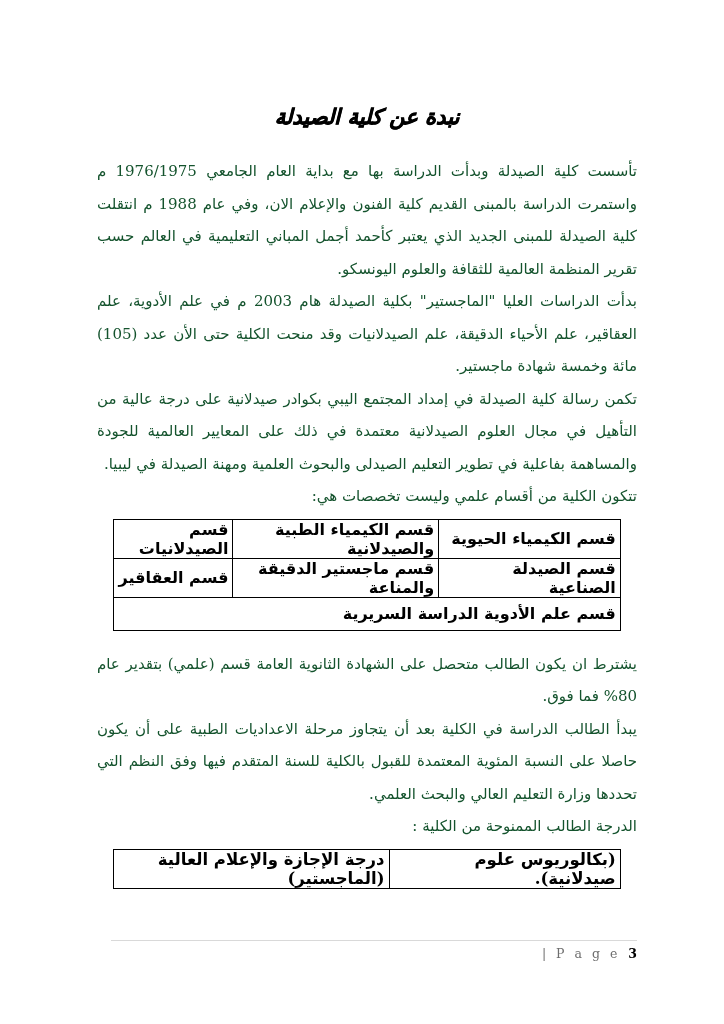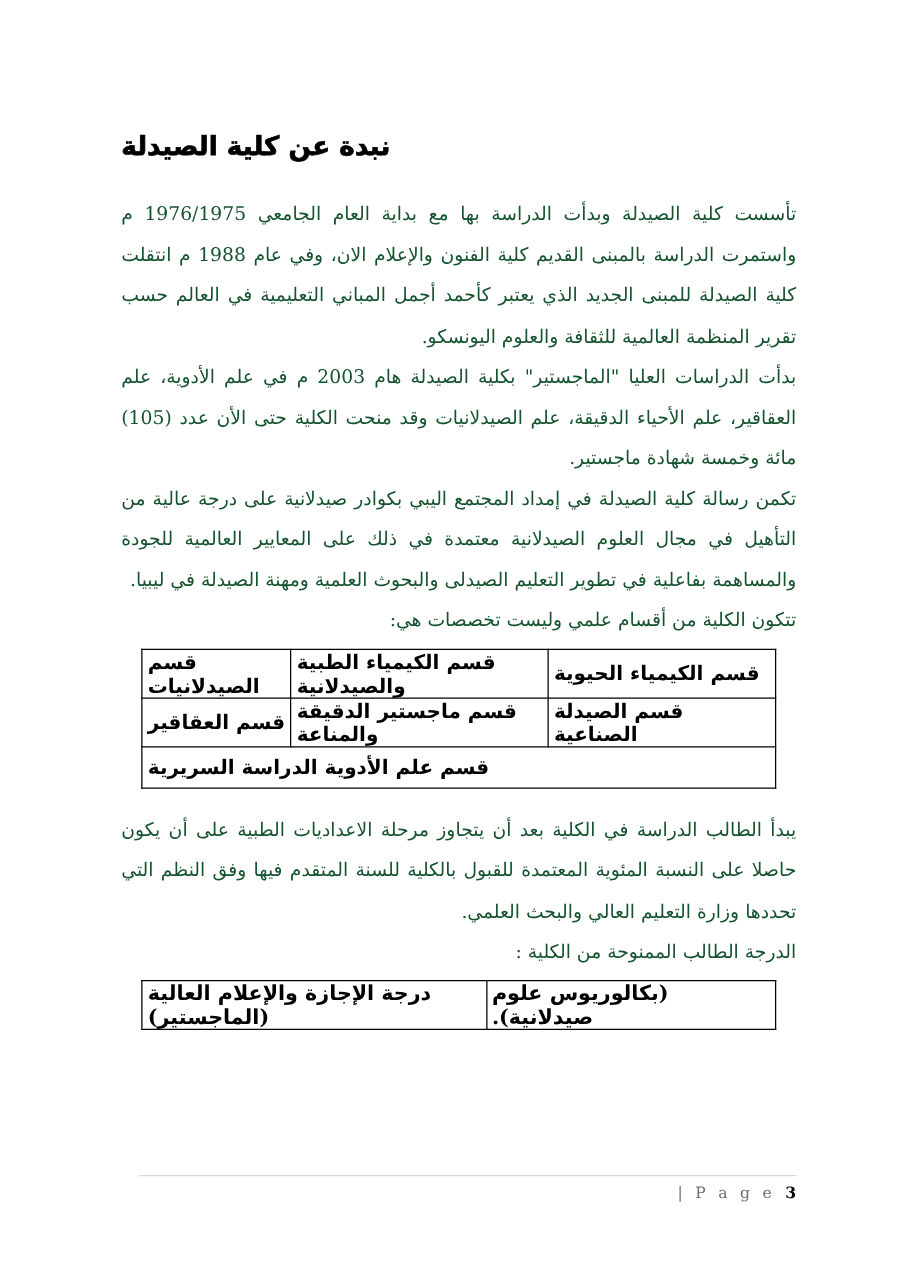--- a/index.html
+++ b/index.html
@@ -15,26 +15,27 @@
     background: #ffffff;
     overflow: hidden;
     direction: rtl;
     font-family: "DejaVu Serif", "DejaVu Sans", serif;
     color: #111111;
   }
   .content {
     padding: 104px 87px 0 97px;
   }
   .doc-title {
-    text-align: left;
+    text-align: center;
     font-weight: bold;
     font-size: 21px;
     letter-spacing: 0.5px;
     color: #000000;
     margin: 0 0 26px 0;
+    font-style: italic;
     -webkit-text-stroke: 0.6px #000;
   }
   .para {
     margin: 0;
     font-size: 15px;
     line-height: 32.5px;
     text-align: justify;
     text-justify: inter-word;
     color: #14532d;
   }
@@ -44,21 +45,21 @@
   table.doc-table {
     border-collapse: collapse;
     width: 94%;
     margin: 6px auto 17px auto;
     table-layout: fixed;
   }
   table.doc-table td {
     border: 1.7px solid #000000;
     font-weight: bold;
     font-size: 16px;
-    text-align: left;
+    text-align: right;
     vertical-align: middle;
     height: 32px;
     padding: 0 4px;
     color: #000000;
   }
   table.degrees td {
     height: 36px;
     font-size: 16.5px;
   }
   .dept-col-1 { width: 36%; }
@@ -121,20 +122,21 @@
           <td class="dept-col-1">قسم الصيدلة الصناعية</td>
           <td class="dept-col-2">قسم ماجستير الدقيقة والمناعة</td>
           <td class="dept-col-3">قسم العقاقير</td>
         </tr>
         <tr>
           <td colspan="3">قسم علم الأدوية الدراسة السريرية</td>
         </tr>
       </tbody>
     </table>
 
+    <p class="para">يشترط ان يكون الطالب متحصل على الشهادة الثانوية العامة قسم (علمي) بتقدير عام 80% فما فوق.</p>
 
     <p class="para">يبدأ الطالب الدراسة في الكلية بعد أن يتجاوز مرحلة الاعداديات الطبية على أن يكون حاصلا على النسبة المئوية المعتمدة للقبول بالكلية للسنة المتقدم فيها وفق النظم التي تحددها وزارة التعليم العالي والبحث العلمي.</p>
 
     <p class="para single-line">الدرجة الطالب الممنوحة من الكلية :</p>
 
     <table class="doc-table degrees">
       <tbody>
         <tr>
           <td class="deg-col-1">(بكالوريوس علوم صيدلانية).</td>
           <td class="deg-col-2">درجة الإجازة والإعلام العالية (الماجستير)</td>

